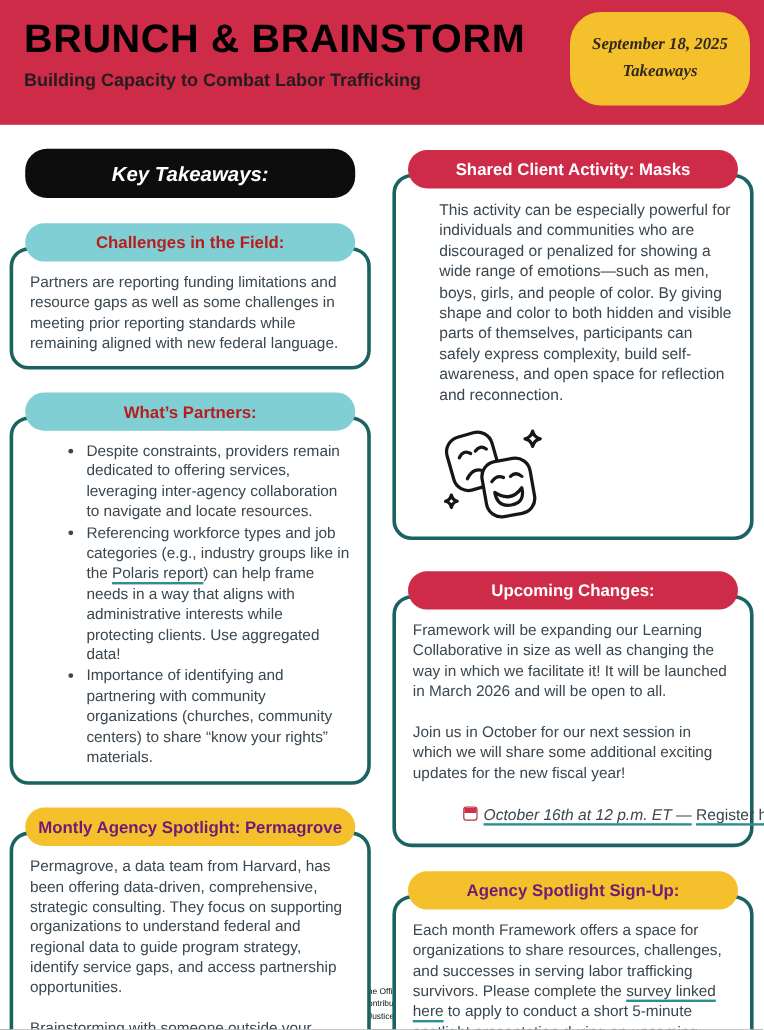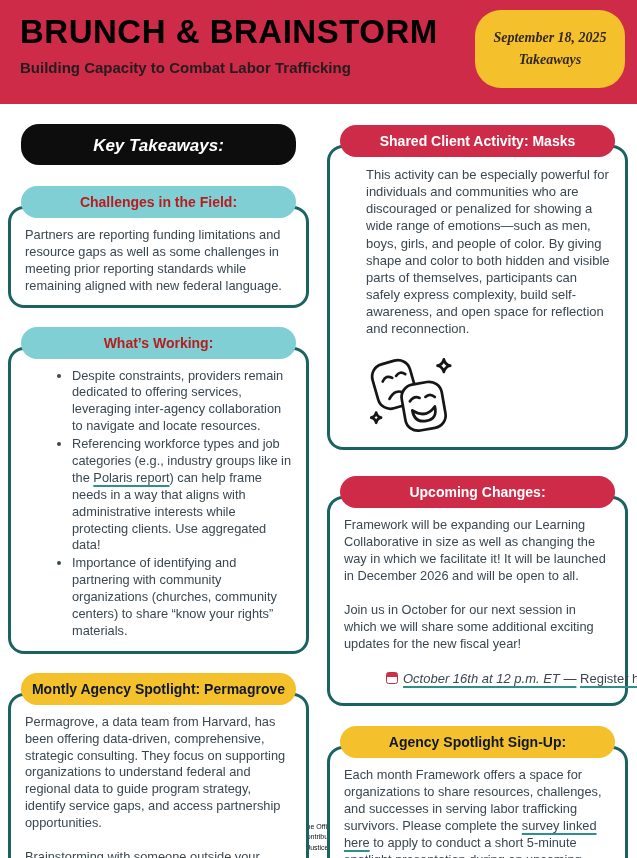--- a/index.html
+++ b/index.html
@@ -29,21 +29,21 @@
   .columns { display:flex; gap:18px; padding:10px 9px 0 8px; }
   .col { flex:1; display:flex; flex-direction:column; min-width:0; }
   .pill {
     border-radius:17px; text-align:center; font-weight:bold; font-size:14px;
     padding:8px 6px; position:relative; z-index:2; margin-left:13px; margin-right:13px;
     white-space:nowrap;
   }
   .pill-black { background:#0d0d0d; color:#fff; font-style:italic; font-size:17px; padding:12px 6px 9px; border-radius:18px;}
   .pill-teal { background:#7FCFD5; color:#b91c1c; }
   .pill-crimson { background:#CE2B49; color:#ffffff; }
-  .pill-yellow { background:#F4C12C; color:#0f172a; }
+  .pill-yellow { background:#F4C12C; color:#701a75; }
   .box {
     border:3px solid #1B6361; border-radius:16px; background:#fff;
     margin-top:-12px; padding:18px 14px 10px 14px; position:relative; z-index:1;
     font-size:12.8px; line-height:1.32; color:#3A4750;
   }
   .box p { margin:0 0 17px 0; }
   .box p:last-child { margin-bottom:0; }
   ul.bullets { margin:0; padding-left:17px; }
   ul.bullets li { margin-bottom:1px; }
   .lnk {
@@ -92,21 +92,21 @@
 
     <div class="col">
 
       <div class="pill pill-black mt-key">Key Takeaways:</div>
 
       <div class="pill pill-teal mt-21">Challenges in the Field:</div>
       <div class="box h-challenges">
         <p>Partners are reporting funding limitations and resource gaps as well as some challenges in meeting prior reporting standards while remaining aligned with new federal language.</p>
       </div>
 
-      <div class="pill pill-teal mt-19">What’s Working:</div>
+      <div class="pill pill-teal mt-19">What’s Partners:</div>
       <div class="box h-working">
         <ul class="bullets">
           <li>
             <span>Despite constraints, providers remain dedicated to offering services, leveraging inter-agency collaboration to navigate and locate resources.</span>
           </li>
           <li>
             <span>Referencing workforce types and job categories (e.g., industry groups like in the </span><span class="lnk">Polaris report</span><span>) can help frame needs in a way that aligns with administrative interests while protecting clients. Use aggregated data!</span>
           </li>
           <li>
             <span>Importance of identifying and partnering with community organizations (churches, community centers) to share “know your rights” materials.</span>
@@ -145,21 +145,21 @@
                 <path d="M92 5 q1.6 6.4 7.5 7.5 q-5.9 1.1 -7.5 7.5 q-1.6 -6.4 -7.5 -7.5 q5.9 -1.1 7.5 -7.5 z"></path>
                 <path d="M12 68 q1.2 5 5.8 6 q-4.6 1 -5.8 6 q-1.2 -5 -5.8 -6 q4.6 -1 5.8 -6 z"></path>
               </g>
             </svg>
           </span>
         </div>
       </div>
 
       <div class="pill pill-crimson mt-26">Upcoming Changes:</div>
       <div class="box h-upcoming">
-        <p>Framework will be expanding our Learning Collaborative in size as well as changing the way in which we facilitate it! It will be launched in December 2026 and will be open to all.</p>
+        <p>Framework will be expanding our Learning Collaborative in size as well as changing the way in which we facilitate it! It will be launched in March 2026 and will be open to all.</p>
         <p>Join us in October for our next session in which we will share some additional exciting updates for the new fiscal year!</p>
         <div class="event-line">
           <span class="cal-icon"></span><span class="lnk event-italic">October 16th at 12 p.m. ET —</span> <span class="lnk">Register here!</span>
         </div>
       </div>
 
       <div class="pill pill-yellow mt-20">Agency Spotlight Sign-Up:</div>
       <div class="box h-signup">
         <p><span>Each month Framework offers a space for organizations to share resources, challenges, and successes in serving labor trafficking survivors. Please complete the </span><span class="lnk">survey linked here</span><span> to apply to conduct a short 5-minute spotlight presentation during an upcoming Brunch and Brainstorm.</span></p>
       </div>

